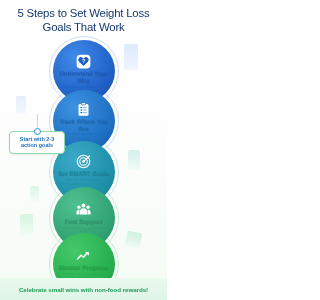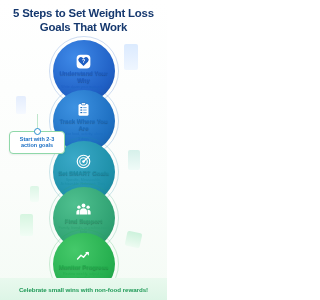--- a/index.html
+++ b/index.html
@@ -67,21 +67,21 @@
 
   
   .title {
     position: absolute;
     top: 7px;
     left: 8px;
     right: 8px;
     text-align: center;
     font-size: 11.4px;
     line-height: 13.6px;
-    font-weight: bold;
+    font-weight: normal;
     color: #15386e;
     letter-spacing: -0.2px;
   }
 
   
   .spine {
     position: absolute;
     left: 83px;
     top: 48px;
     width: 2px;

